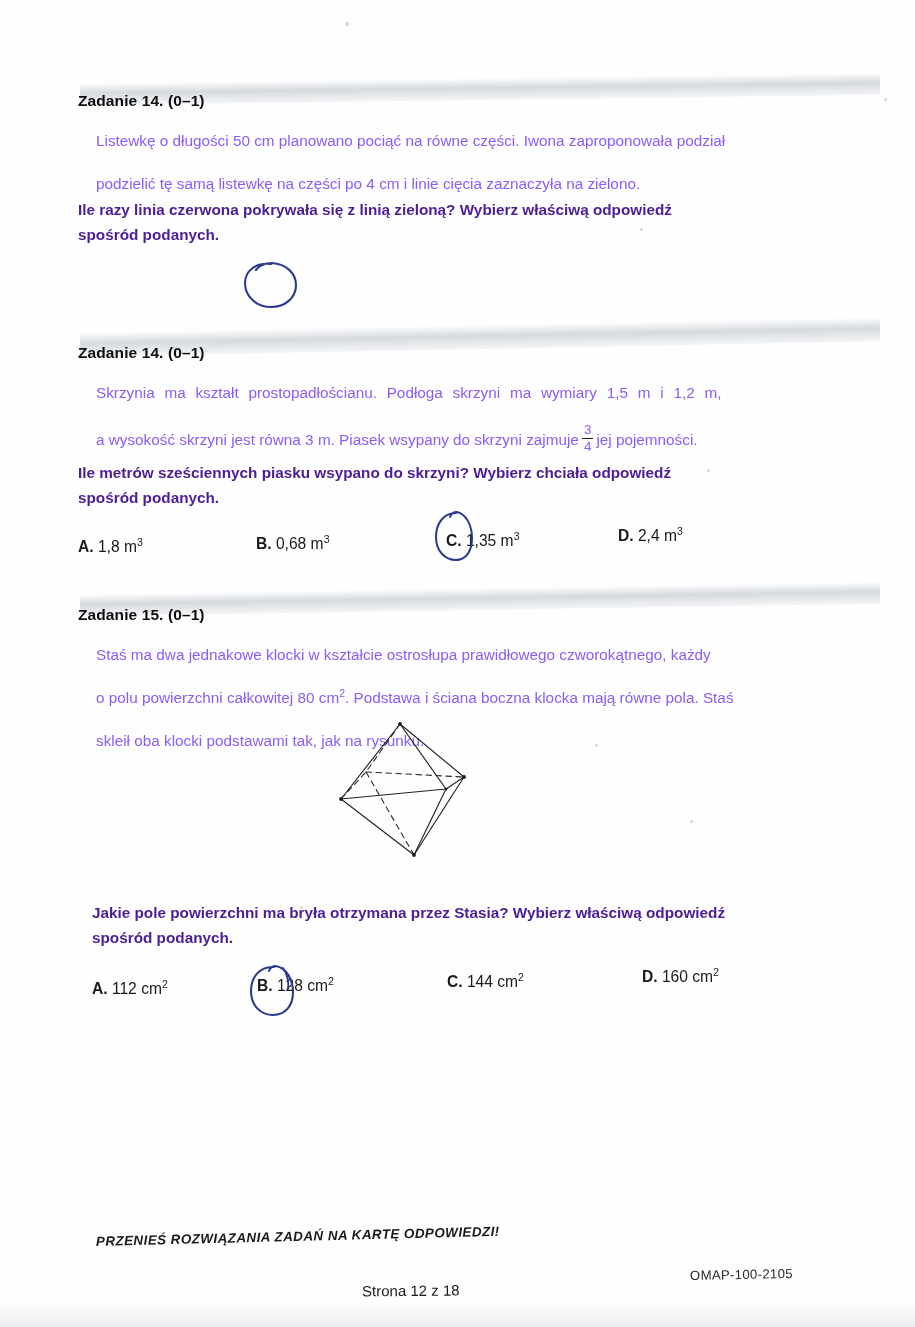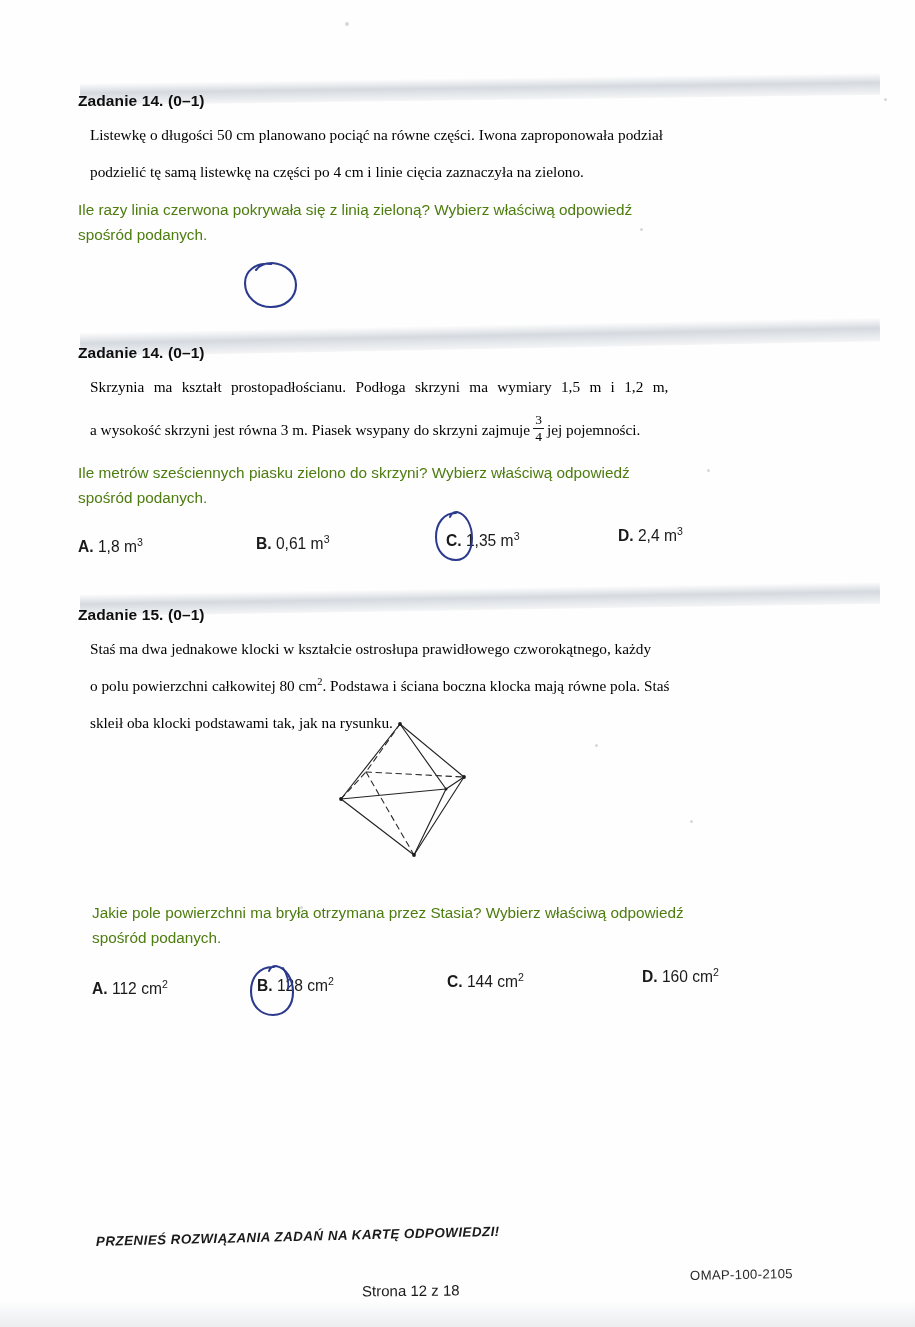--- a/index.html
+++ b/index.html
@@ -42,31 +42,30 @@
   .task-title {
     font-size: 15.5px;
     font-weight: bold;
     letter-spacing: .1px;
     margin: 0 0 3px 0;
     color: #0e0e0e;
   }
   .body-text {
     font-size: 15.3px;
     line-height: 25px;
-    color: #000000;
-    margin: 12px;
-    font-family: Liberation Serif, serif;
+    color: #8b5cf6;
+    margin: 18px;
   }
   .body-text.justify { text-align: justify; }
   .prompt {
     font-size: 15.3px;
-    font-weight: normal;
+    font-weight: bold;
     line-height: 25px;
     margin: 0;
-    color: #4d7c0f;
+    color: #4c1d95;
   }
 
   
   .answers {
     position: absolute;
     left: 78px;
     width: 790px;
     height: 40px;
   }
   .ans {
@@ -178,32 +177,32 @@
 
   <div class="task" style="top:344px;">
     <h2 class="task-title">Zadanie 14. (0–1)</h2>
     <p class="body-text justify" style="word-spacing:5.5px;"><span>Skrzynia ma kształt prostopadłościanu. Podłoga skrzyni ma wymiary 1,5 m i 1,2 m,</span></p>
     <p class="body-text" style="margin-top:14px;">
       <span>a wysokość skrzyni jest równa 3 m. Piasek wsypany do skrzyni zajmuje</span><span class="frac"><span class="num">3</span><span class="bar"></span><span class="den">4</span></span><span>jej pojemności.</span>
     </p>
   </div>
 
   <div class="task" style="top:460px;">
-    <p class="prompt">Ile metrów sześciennych piasku zielono do skrzyni? Wybierz właściwą odpowiedź</p>
+    <p class="prompt">Ile metrów sześciennych piasku wsypano do skrzyni? Wybierz chciała odpowiedź</p>
     <p class="prompt">spośród podanych.</p>
   </div>
 
   <div class="answers" style="top:530px;">
     <div class="ans" style="left:0px; top:8px;">
       <span class="letter">A.</span>
       <span class="val">1,8 m</span><sup>3</sup>
     </div>
     <div class="ans" style="left:178px; top:5px;">
       <span class="letter">B.</span>
-      <span class="val">0,61 m</span><sup>3</sup>
+      <span class="val">0,68 m</span><sup>3</sup>
     </div>
     <div class="ans" style="left:368px; top:2px;">
       <span class="letter">C.</span>
       <span class="val">1,35 m</span><sup>3</sup>
     </div>
     <div class="ans" style="left:540px; top:-3px;">
       <span class="letter">D.</span>
       <span class="val">2,4 m</span><sup>3</sup>
     </div>
   </div>

